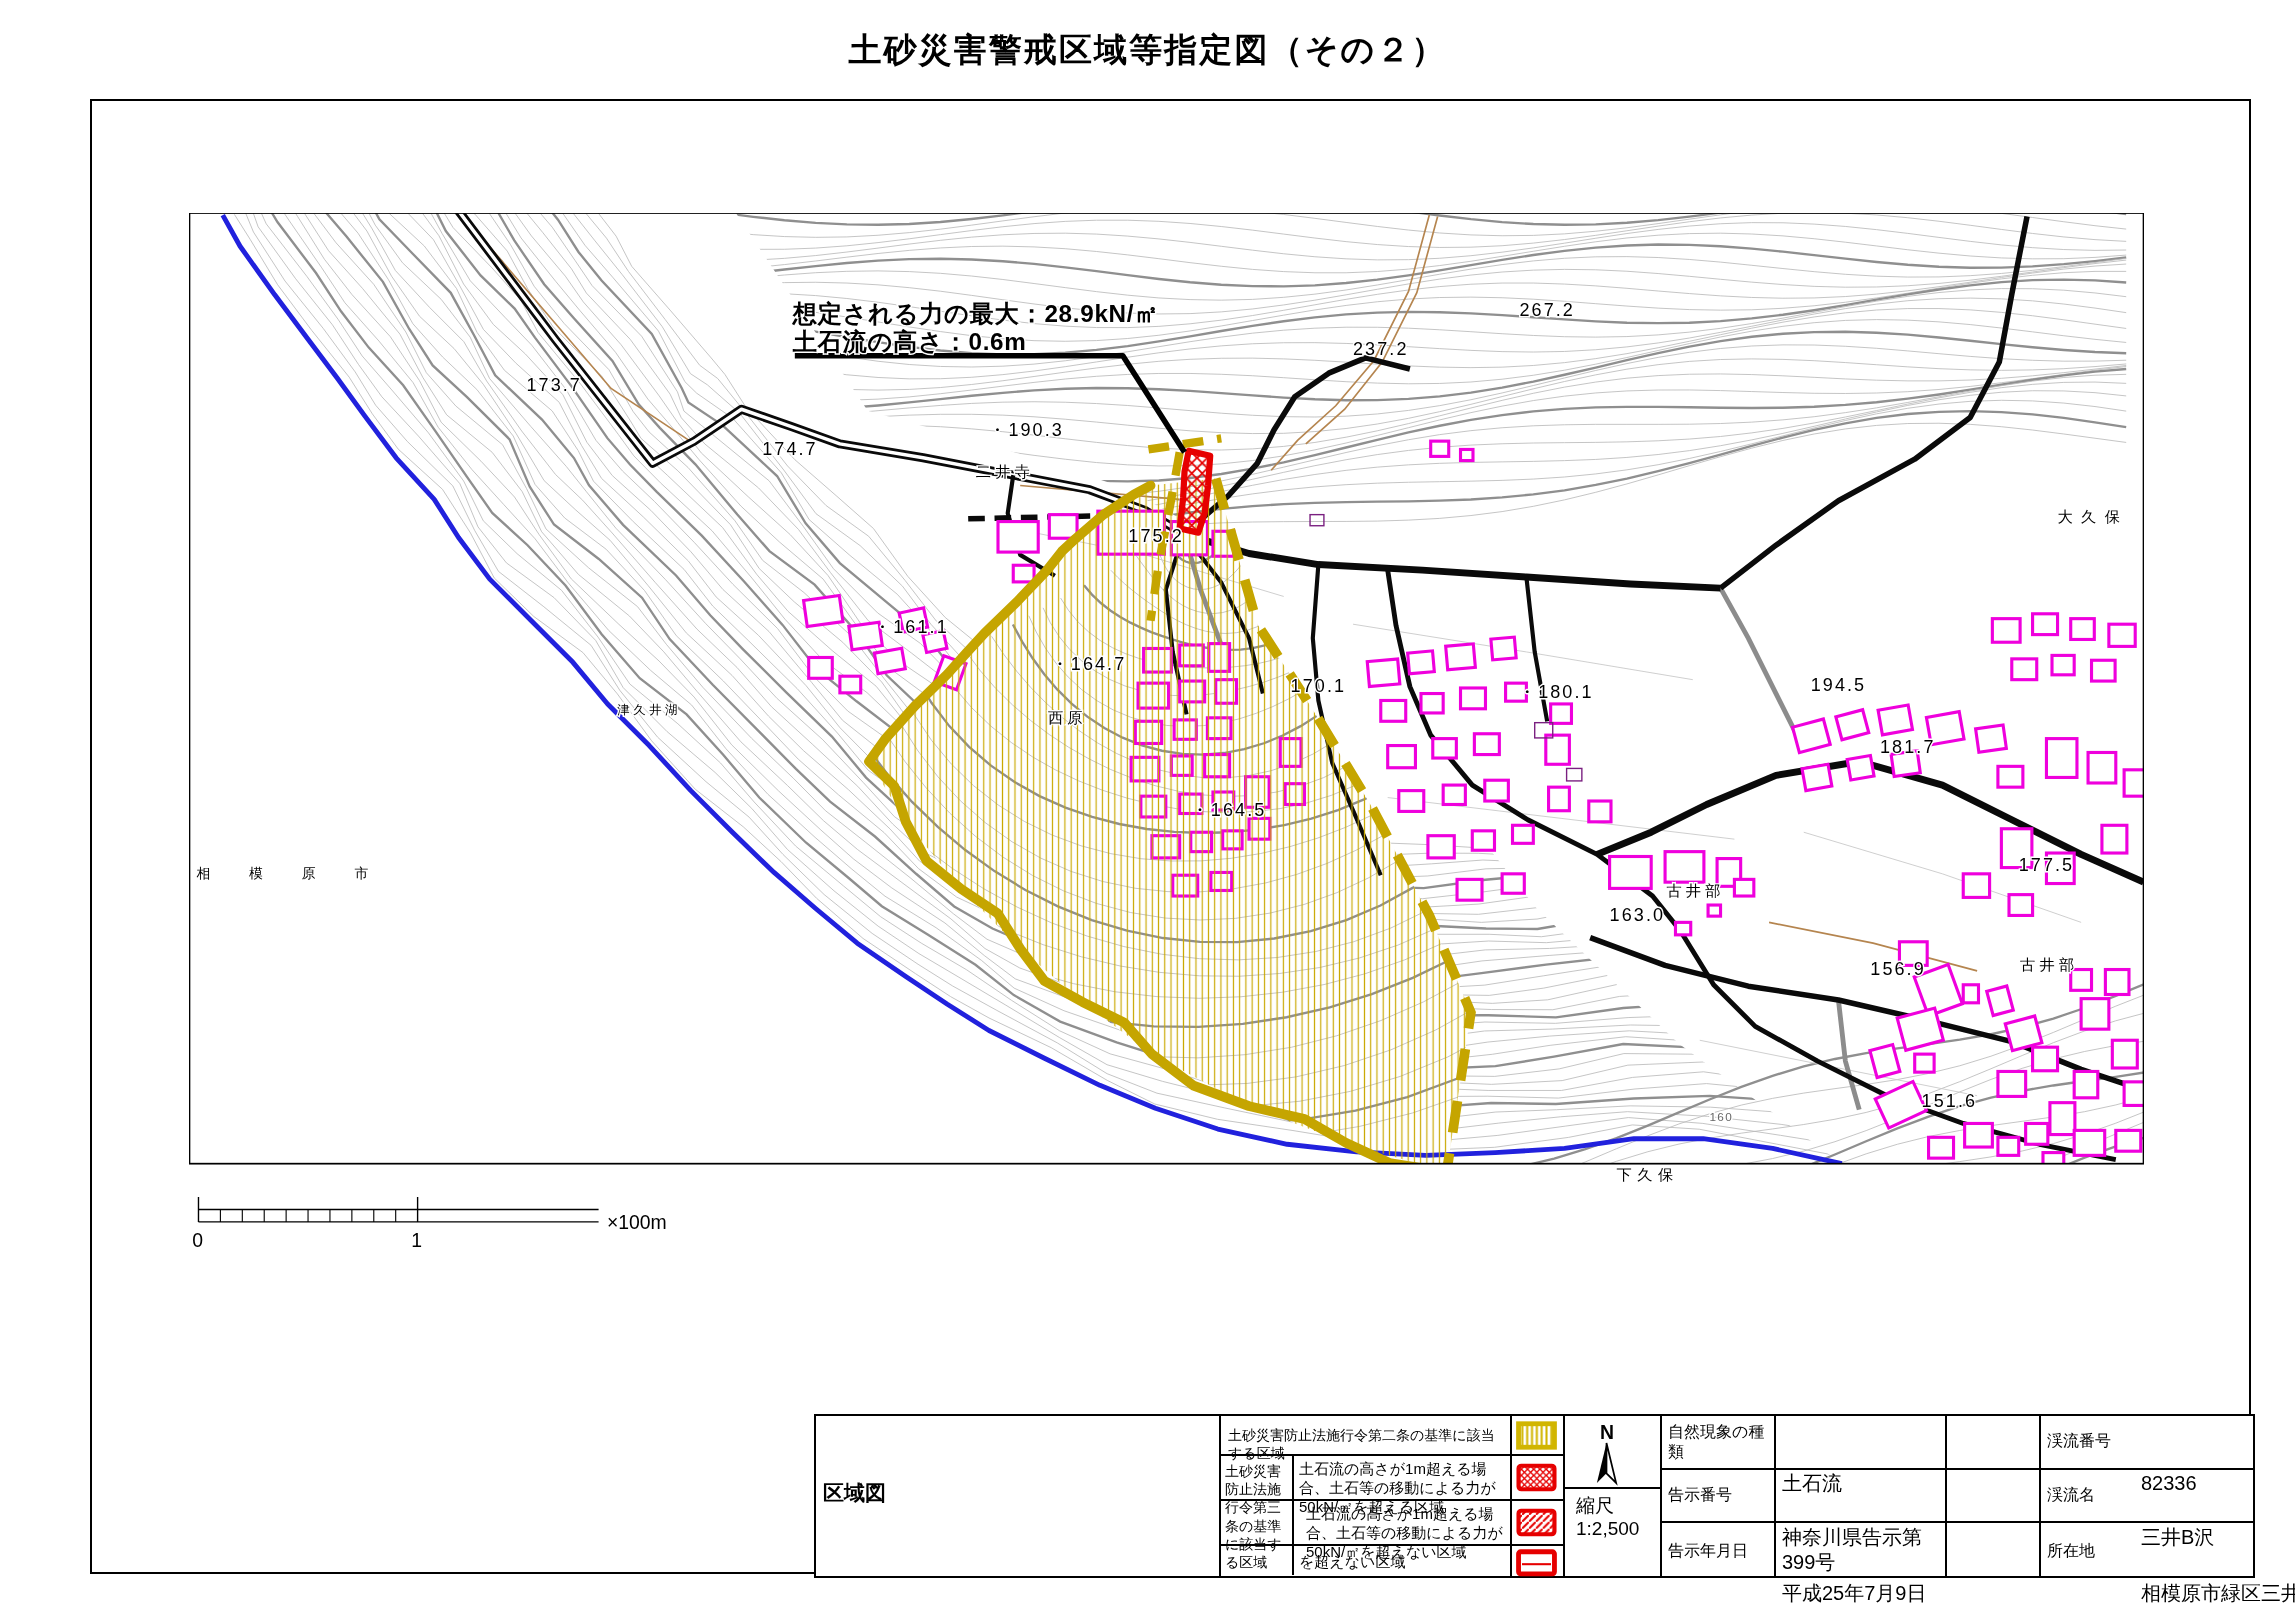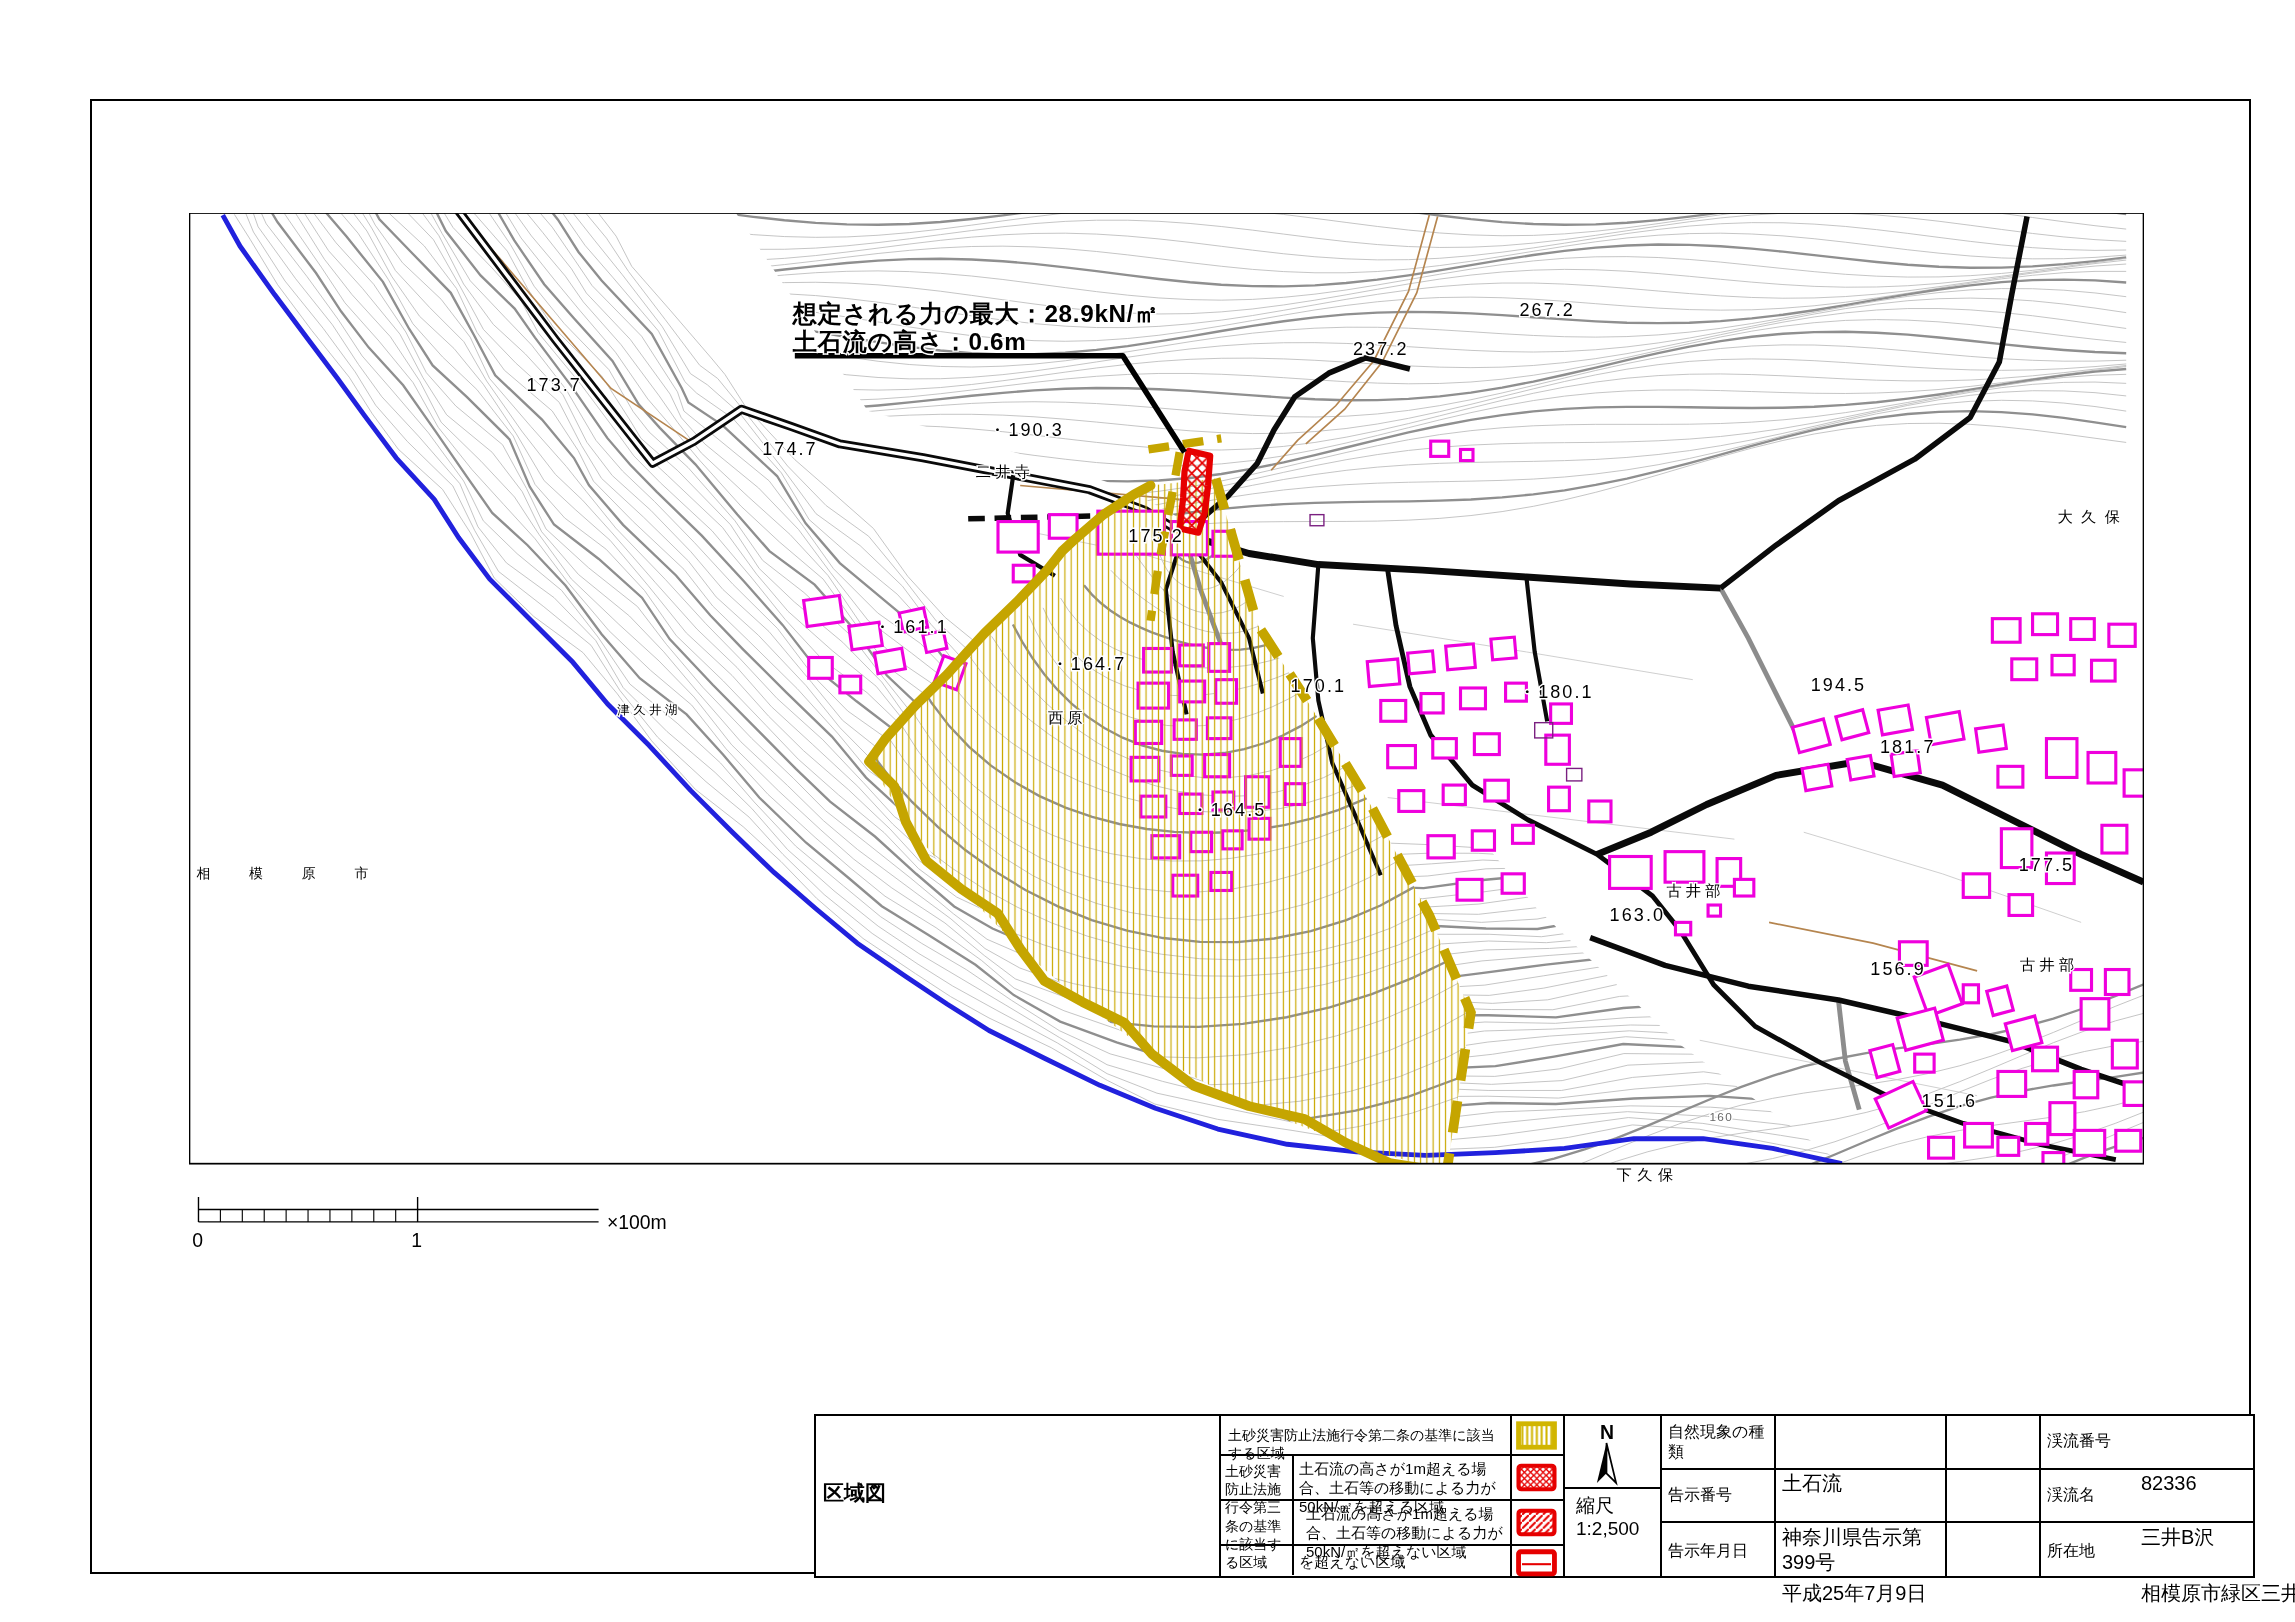--- a/index.html
+++ b/index.html
@@ -23,20 +23,21 @@
   .ivalue{font-size:20px;margin-top:40px;}
   .scl{font-size:19px;}
   .nlet{font-size:19.4px;font-weight:bold;}
   .symwrap{position:absolute;}
 </style>
 </head>
 <body>
 
 <div id="page">
 
+  <div id="page-title">土砂災害警戒区域等指定図（その２）</div>
   <div id="outer-border"></div>
 
   <svg id="map-svg" width="1955" height="1054" viewBox="272 307 2818 1520">
       <defs>
         <pattern id="yhatch" width="9" height="10" patternUnits="userSpaceOnUse">
           <path d="M4.5 0V10" stroke="#c9a800" stroke-width="1.7"></path>
         </pattern>
         <pattern id="redx" width="15" height="15" patternUnits="userSpaceOnUse">
           <path d="M0 0L15 15M15 0L0 15" stroke="#e60000" stroke-width="2.6"></path>
         </pattern>

